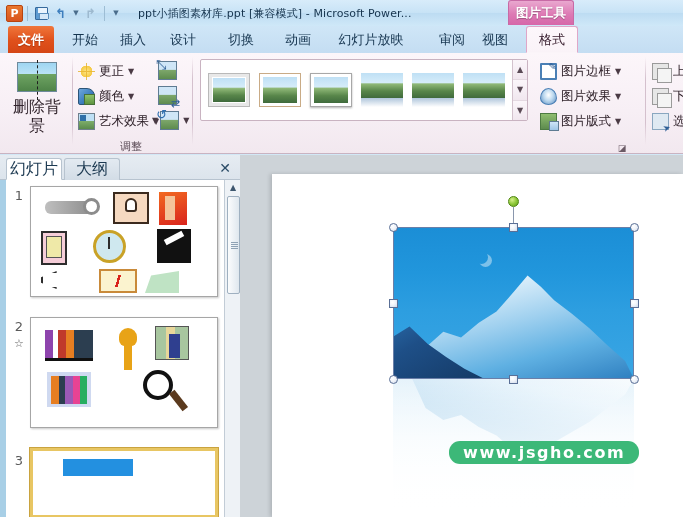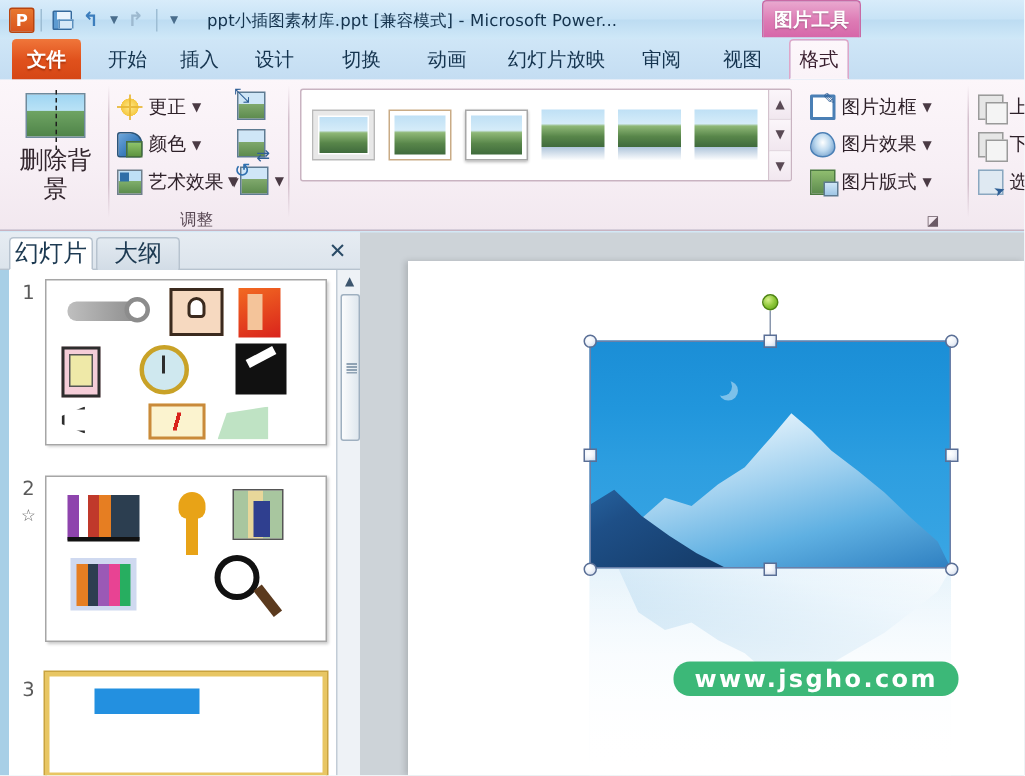--- a/index.html
+++ b/index.html
@@ -427,23 +427,23 @@
   <div class="ctx-tab-header">图片工具</div>
 
   <div class="tabstrip">
     <div class="tab-file">文件</div>
     <div class="tab" style="left:62px;width:46px">开始</div>
     <div class="tab" style="left:110px;width:46px">插入</div>
     <div class="tab" style="left:160px;width:46px">设计</div>
     <div class="tab" style="left:218px;width:46px">切换</div>
     <div class="tab" style="left:275px;width:46px">动画</div>
     <div class="tab" style="left:330px;width:82px">幻灯片放映</div>
-    <div class="tab" style="left:418px;width:46px">审阅</div>
+    <div class="tab" style="left:429px;width:46px">审阅</div>
     <div class="tab" style="left:472px;width:46px">视图</div>
-    <div class="tab active" style="left:526px;width:40px">格式</div>
+    <div class="tab active" style="left:526px;width:52px">格式</div>
   </div>
 
   <div class="ribbon">
 
     <div class="rb-group" style="left:0;width:72px">
       <div class="bigbtn">
         <span class="rmbg-ico"></span>
         <span class="bigbtn-lab">删除背景</span>
       </div>
     </div>

